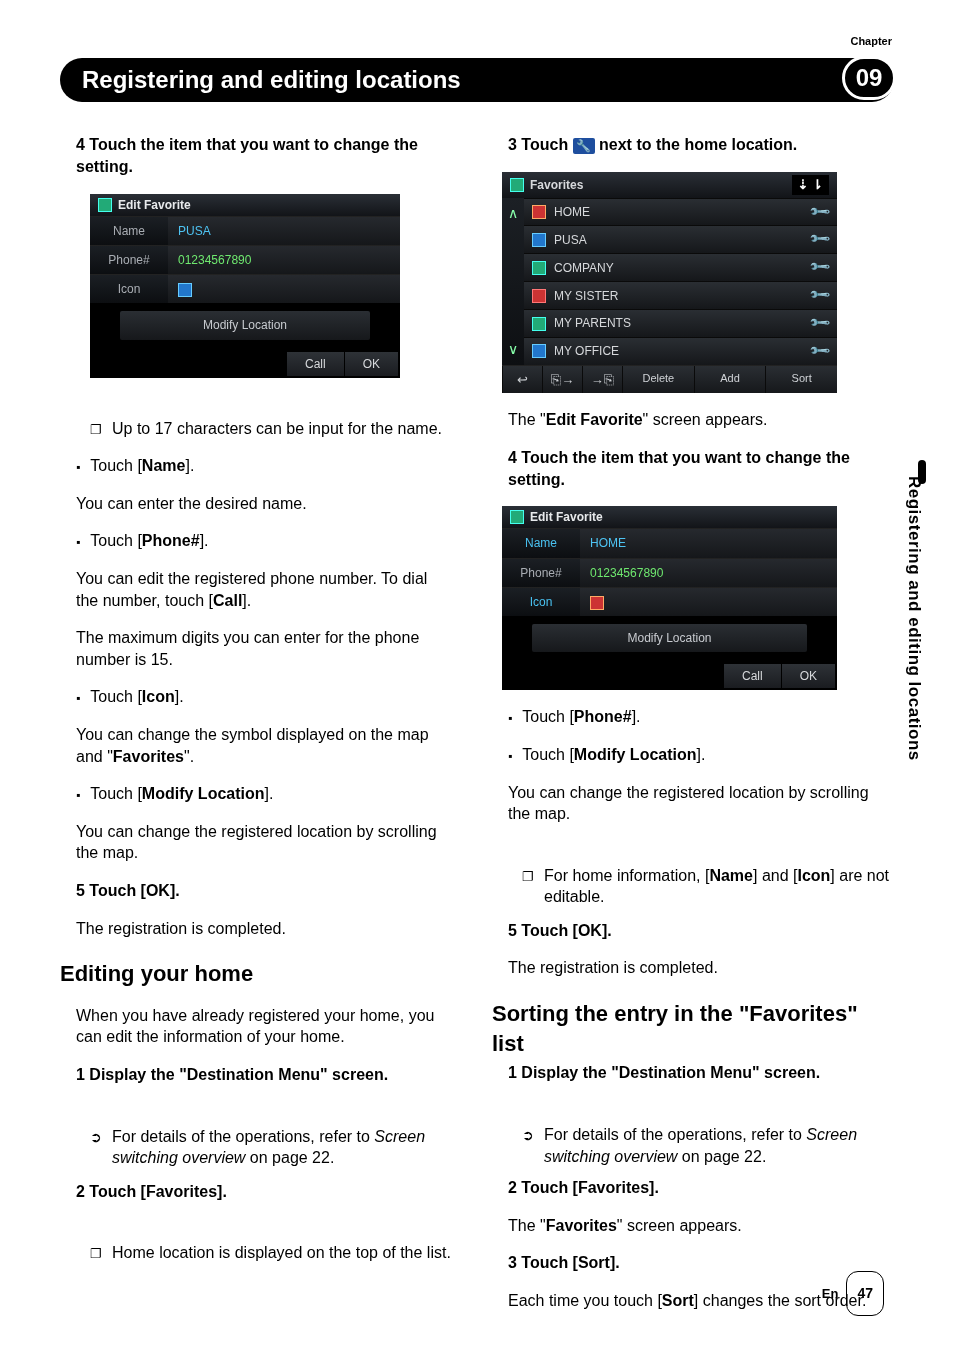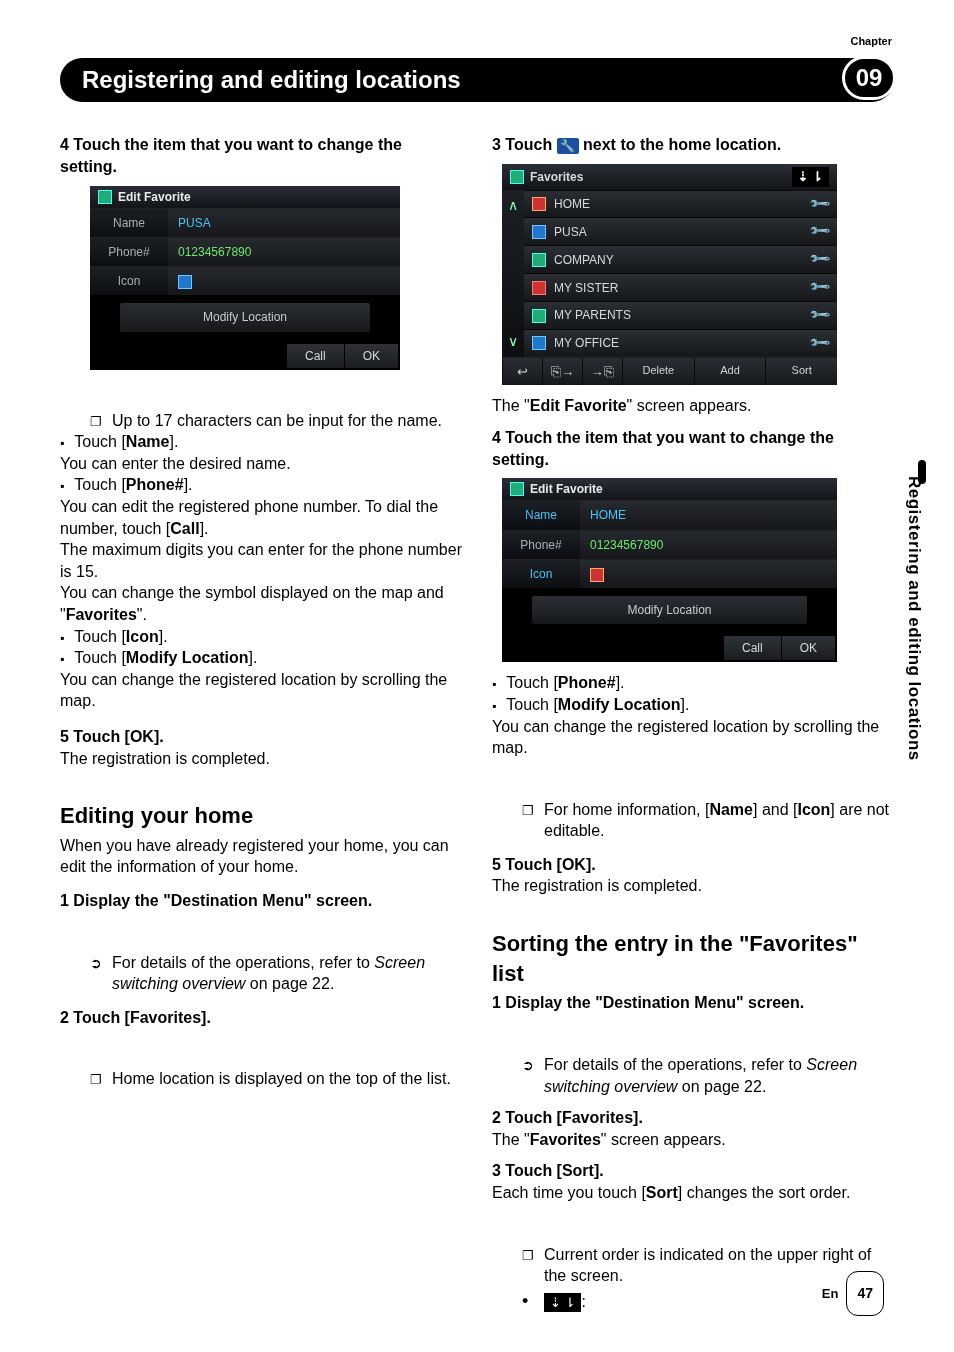--- a/index.html
+++ b/index.html
@@ -62,21 +62,21 @@
     gap: 30px;
   }
   .col {
     flex: 1;
     min-width: 0;
   }
   .step-head {
     font-weight: bold;
     margin-top: 4px;
   }
-  p { margin: 0; }
+  p { margin: 16px; }
 
   
   .device-shot {
     background: #000;
     color: #cfd2d6;
     font-size: 12px;
     border-radius: 2px;
     margin: 8px 0 10px 30px;
     width: 310px;
   }
@@ -203,21 +203,21 @@
   .note-list { margin-left: 30px; }
   .note-list .row { display:flex; gap:8px;margin-top:40px; }
   .note-list .mk { width:14px; flex:none; }
   .sq-bullet::before { content:"❐"; font-size:13px; margin-right:8px; color:#000;}
   .blk-bullet::before { content:"▪"; font-size:12px; margin-right:10px; color:#000;}
   .arrow-bullet::before { content:"➲"; font-size:14px; margin-right:6px; color:#000; }
   .dot-bullet::before { content:"•"; font-size:18px; margin-right:10px; color:#000; line-height:0;}
   .h2 {
     font-size: 22px;
     font-weight: 800;
-    margin: 32px 0 4px 0;
+    margin: 20px 0 4px 0;
   }
   .side-tab {
     position:absolute;
     right: 28px;
     top: 470px;
     width: 24px;
     height: 520px;
   }
   .side-tab-inner{
     writing-mode: vertical-rl;
@@ -297,22 +297,22 @@
         <div class="row">
             <span class="mk sq-bullet"></span>
             <span>Up to 17 characters can be input for the name.</span>
           </div>
       </div>
       <p><span class="blk-bullet"></span><span>Touch [<b>Name</b>].</span></p>
       <p>You can enter the desired name.</p>
       <p><span class="blk-bullet"></span><span>Touch [<b>Phone#</b>].</span></p>
       <p>You can edit the registered phone number. To dial the number, touch [<b>Call</b>].</p>
       <p>The maximum digits you can enter for the phone number is 15.</p>
+      <p><span class="blk-bullet"></span><span>Touch [<b>Icon</b>].</span></p>
       <p>You can change the symbol displayed on the map and "<b>Favorites</b>".</p>
-      <p><span class="blk-bullet"></span><span>Touch [<b>Icon</b>].</span></p>
       <p><span class="blk-bullet"></span><span>Touch [<b>Modify Location</b>].</span></p>
       <p>You can change the registered location by scrolling the map.</p>
 
       <p class="step-head" style="margin-top:14px">5   Touch [OK].</p>
       <p>The registration is completed.</p>
 
       <div class="h2">Editing your home</div>
       <p>When you have already registered your home, you can edit the information of your home.</p>
 
       <p class="step-head" style="margin-top:12px">1   Display the "Destination Menu" screen.</p>

